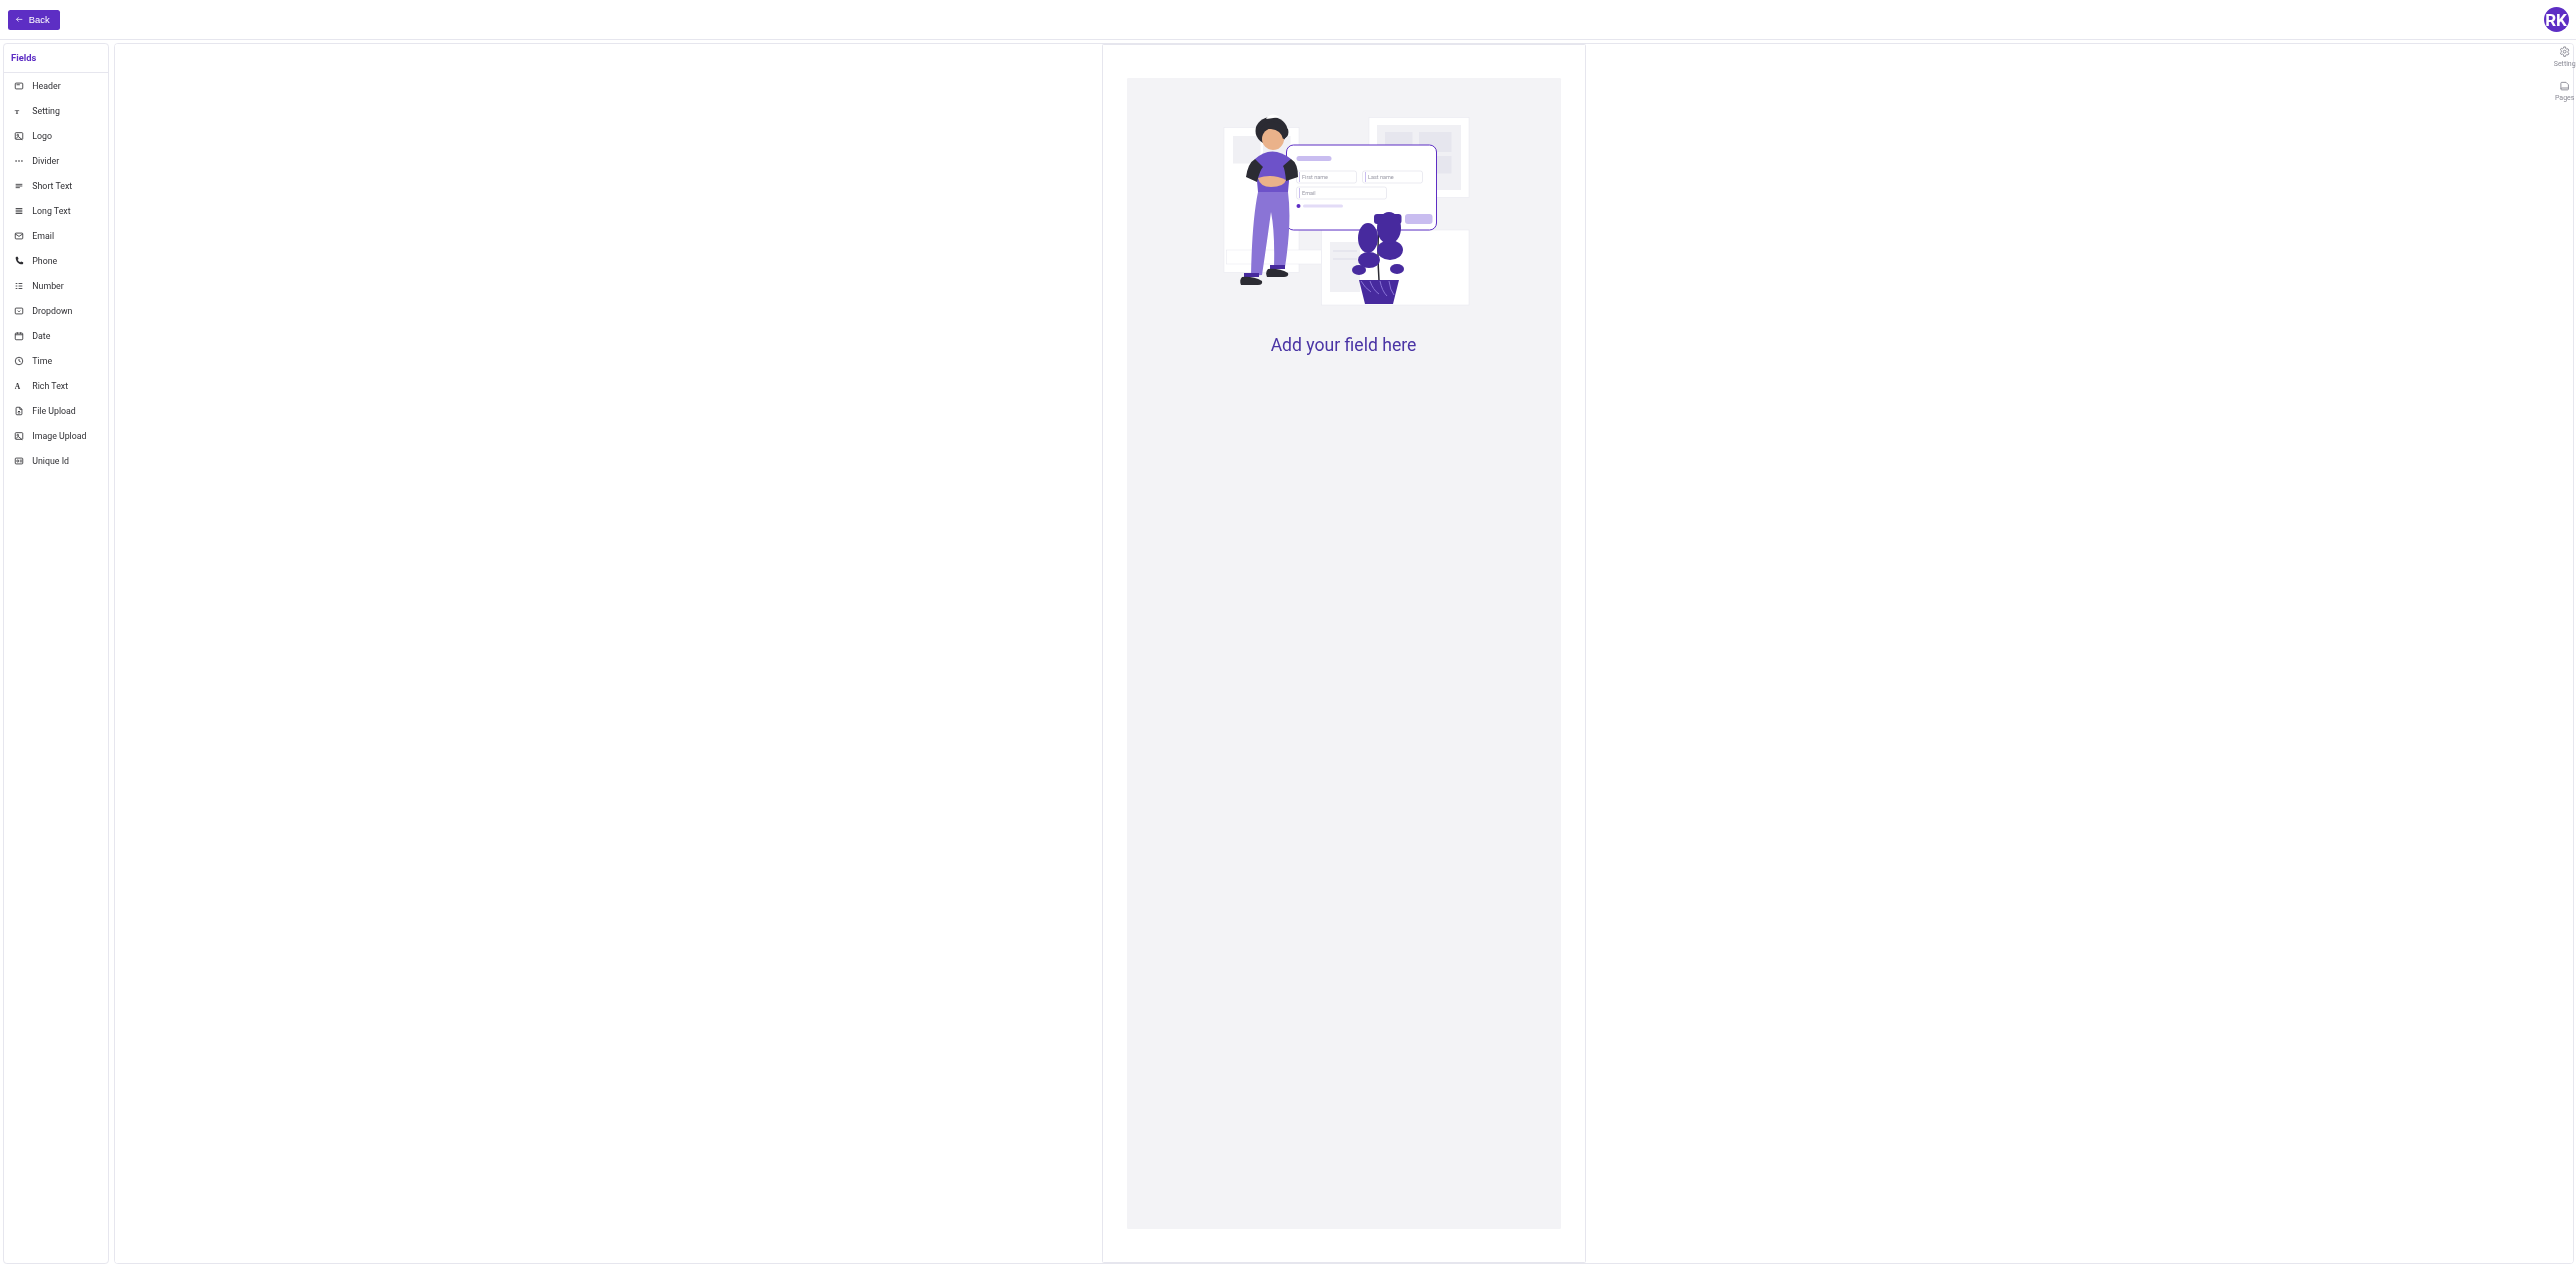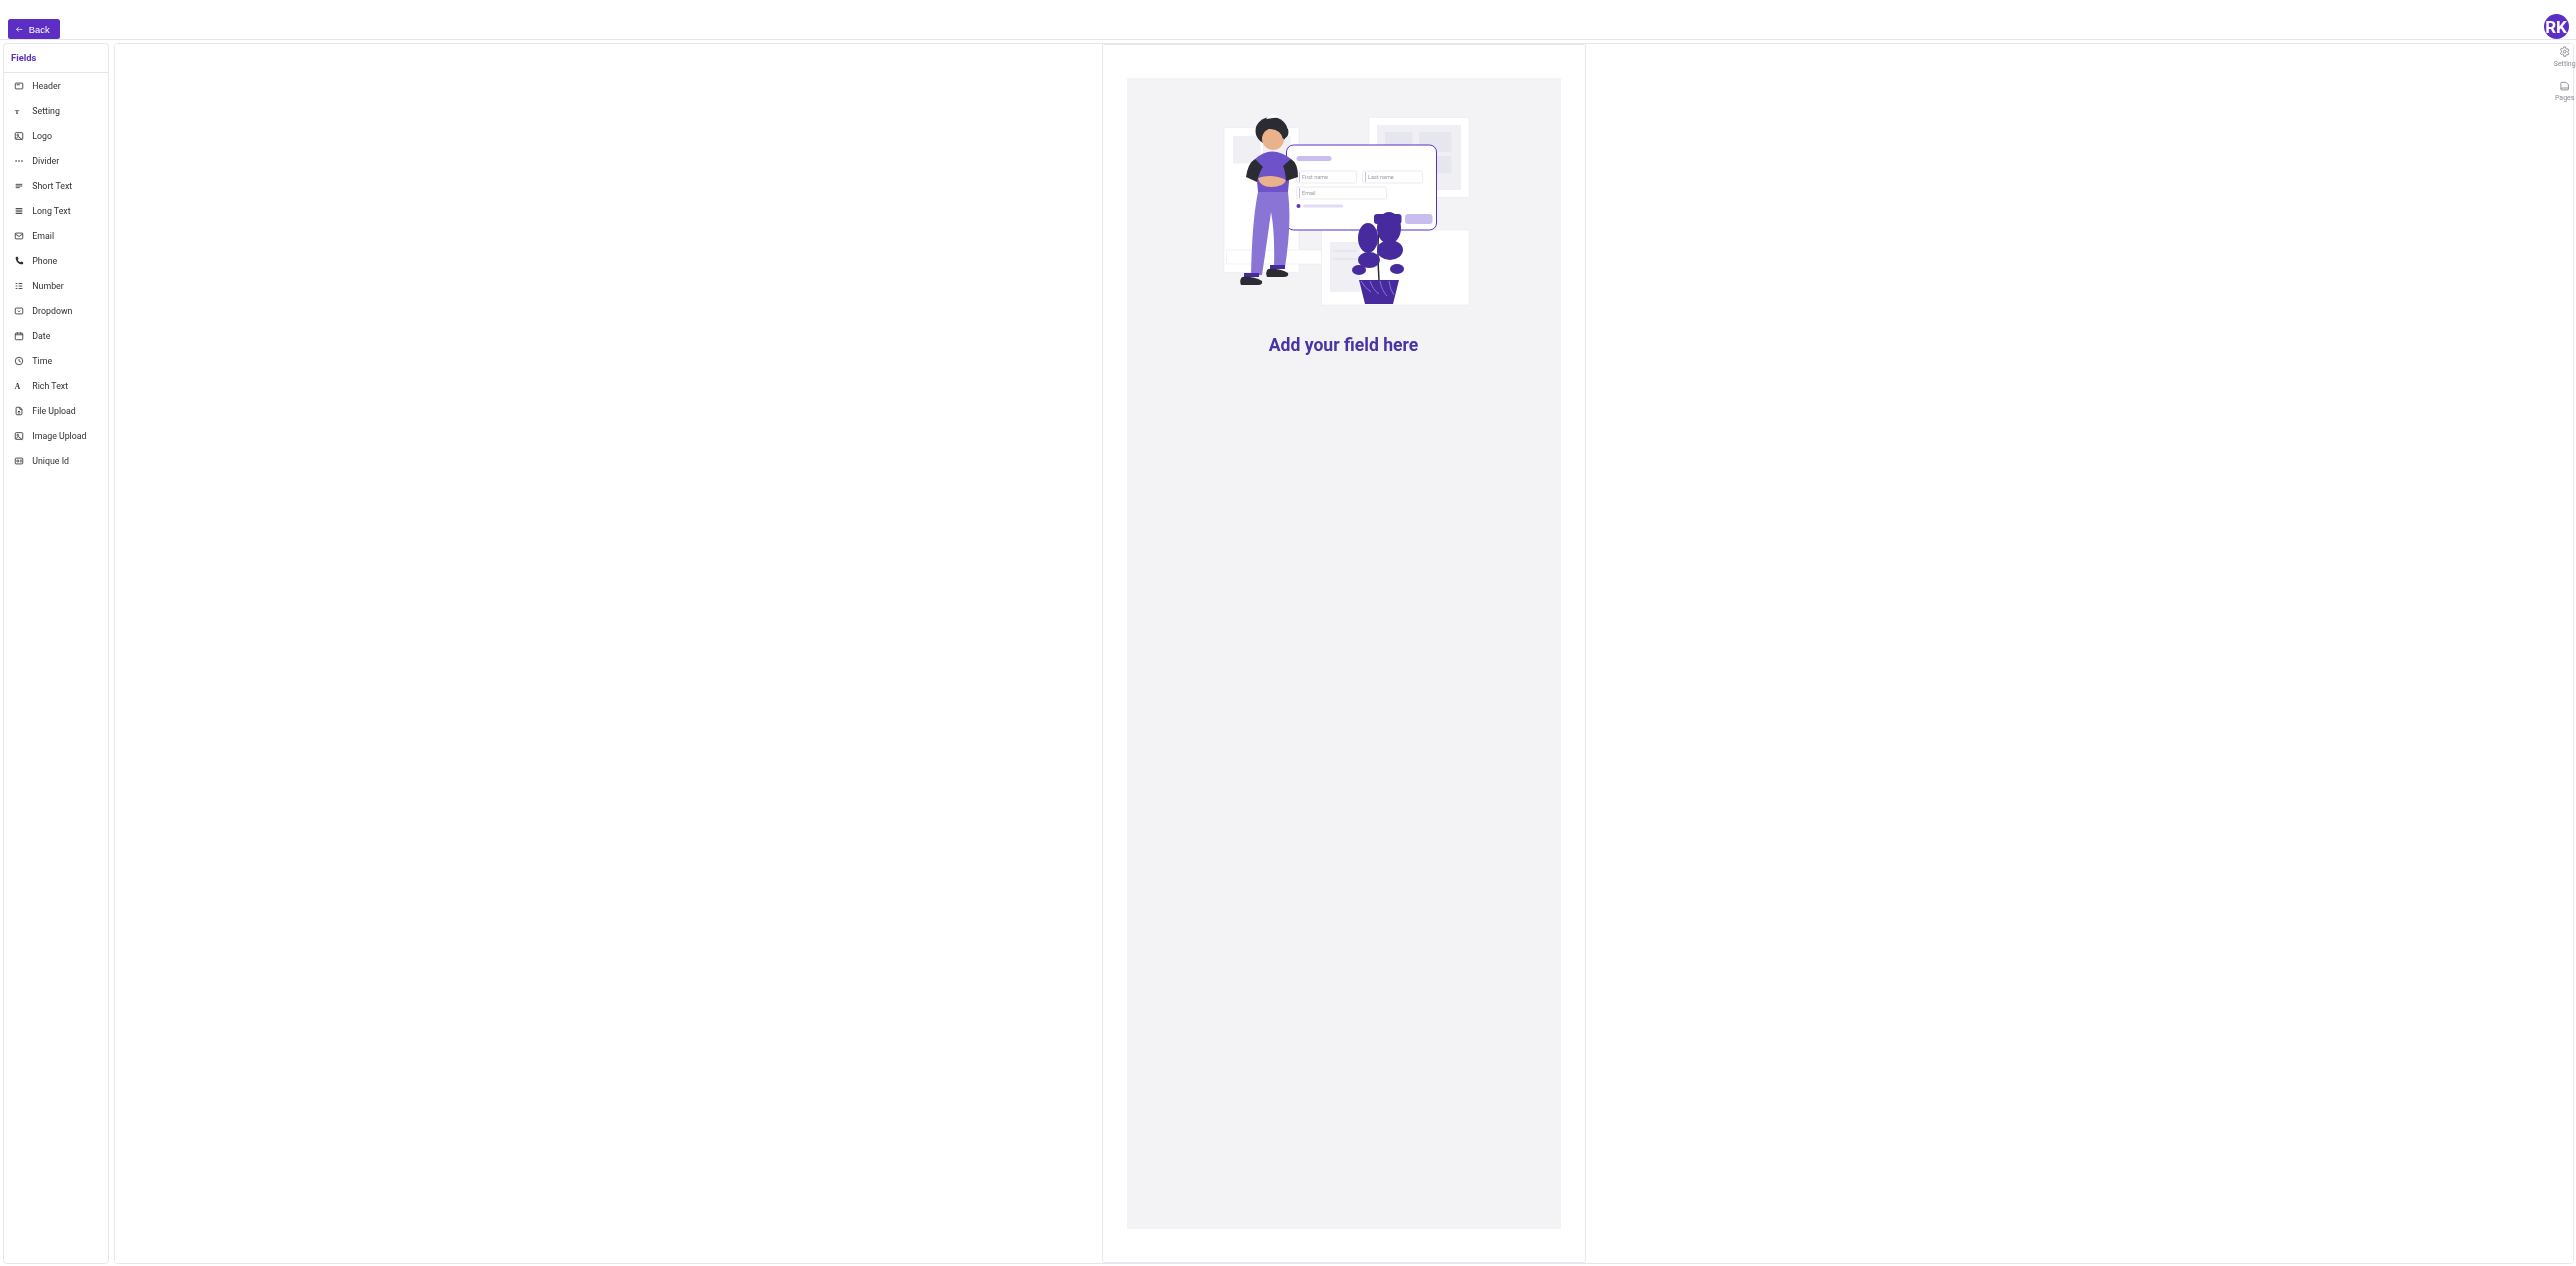--- a/index.html
+++ b/index.html
@@ -17,21 +17,21 @@
     font-family:-apple-system,Segoe UI,Roboto,Helvetica,Arial,sans-serif;
     color:var(--text);
     background:#fff;
     font-size:9.4px;
   }
   
   .topbar{
     height:40px;
     border-bottom:0.6px solid var(--line);
     display:flex;
-    align-items:flex-end;
+    align-items:center;
     position:relative;
     padding:0 7.5px;
   }
   .back-btn{
     background:var(--purple);
     color:#fff;
     border:none;
     height:20px;
     padding:0 10px 0 7.5px;
     border-radius:2.5px;
@@ -172,21 +172,21 @@
     background:#f3f3f6;
     border-radius:1.3px;
     display:flex;flex-direction:column;align-items:center;justify-content:flex-start;
     padding-top:22.6px;
   }
   .illus{width:270px;height:auto;display:block}
   .drop-text{
     margin-top:25px;
     color:#4a34a5;
     font-size:17.6px;
-    font-weight:700;
+    font-weight:400;
   }
 
   
   .right-rail{
     position:absolute;
     right:0;top:6px;
     width:22.6px;
     display:flex;flex-direction:column;align-items:center;gap:12.6px;
     color:#8a8a95;
     font-size:7px;

